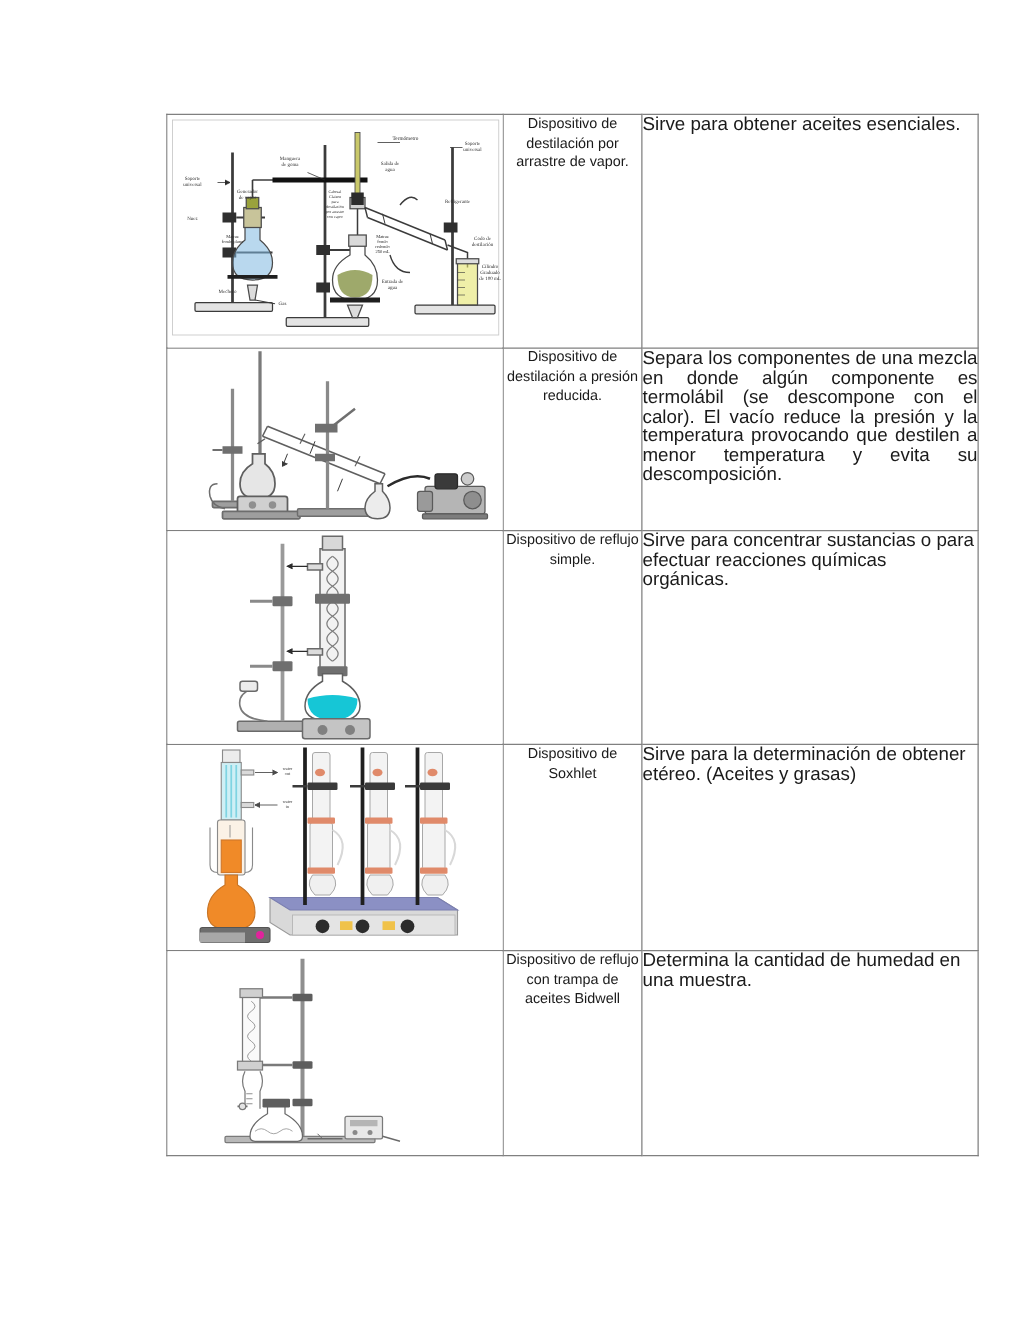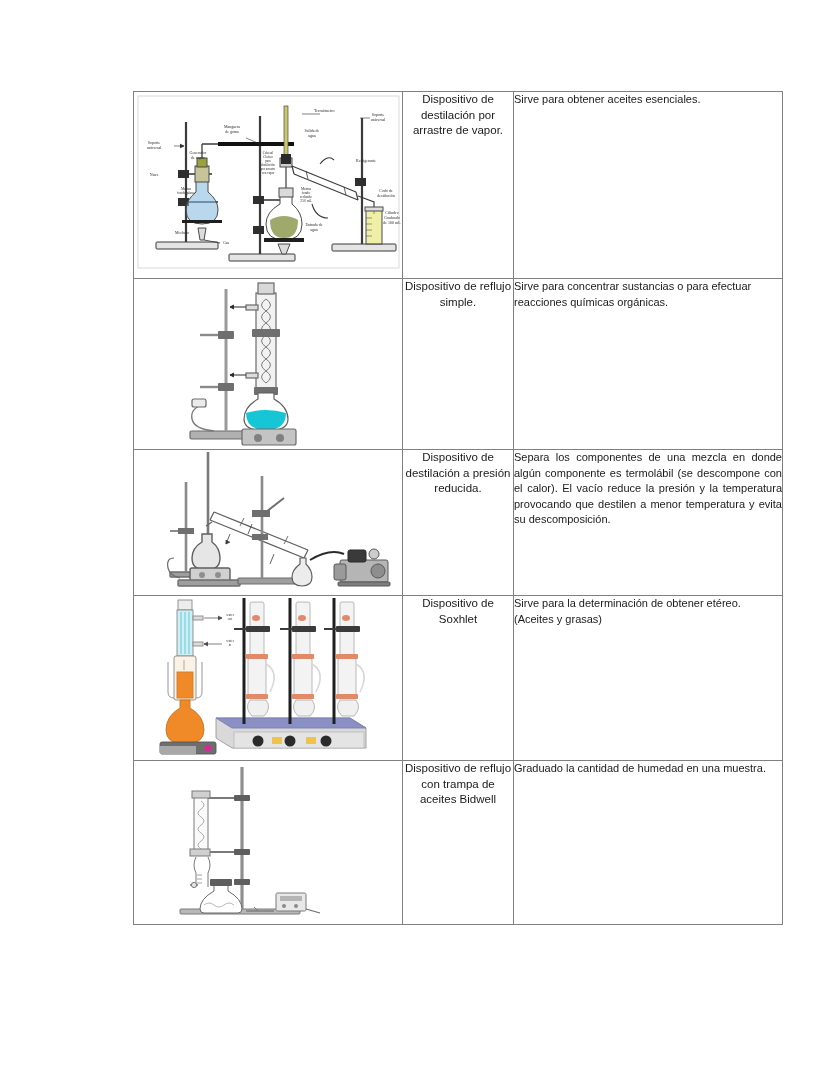--- a/index.html
+++ b/index.html
@@ -45,21 +45,21 @@
   }
   .cell-name {
     text-align: center;
     vertical-align: middle;
     font-size: 11.5px;
     line-height: 15.5px;
     padding: 2px 4px;
     color: #1a1a1a;
   }
   .cell-desc {
-    font-size: 11px;
+    font-size: 15px;
     line-height: 15.5px;
     padding: 5px 3px 3px 3px;
     color: #1a1a1a;
   }
   .cell-desc.justify { text-align: justify; text-align-last: left; }
 
   
   .art {
     position: relative;
     width: 100%;
@@ -203,75 +203,20 @@
         </td>
         <td class="cell-name">
           <span>Dispositivo de destilación por arrastre de vapor.</span>
         </td>
         <td class="cell-desc">
           <span>Sirve para obtener aceites esenciales.</span>
         </td>
       </tr>
 
       <tr>
-        <td class="cell-img" style="height:170px;">
-          <div class="art">
-            <svg width="269" height="170" viewBox="0 0 269 170" xmlns="http://www.w3.org/2000/svg">
-              <rect x="0" y="0" width="269" height="170" fill="#ffffff"></rect>
-              <g stroke="#5f5f5f" stroke-width="1.2" fill="none">
-
-                <rect x="56" y="152" width="88" height="8" rx="1.5" fill="#b0b0b0" stroke="#6a6a6a"></rect>
-
-                <line x1="92" y1="10" x2="92" y2="152" stroke-width="3" stroke="#9a9a9a"></line>
-
-                <rect x="84" y="52" width="16" height="8" rx="1" fill="#6f6f6f" stroke="none"></rect>
-                <line x1="66" y1="56" x2="84" y2="56" stroke-width="2.4" stroke="#8a8a8a"></line>
-                <rect x="84" y="104" width="16" height="8" rx="1" fill="#6f6f6f" stroke="none"></rect>
-                <line x1="66" y1="108" x2="84" y2="108" stroke-width="2.4" stroke="#8a8a8a"></line>
-
-                <rect x="122" y="14" width="20" height="98" fill="#f2f2f2" stroke="#6a6a6a"></rect>
-                <rect x="124" y="4" width="16" height="11" fill="#d8d8d8" stroke="#6a6a6a"></rect>
-                <path d="M132 20 q9 6 0 12 q-9 6 0 12 q9 6 0 12 q-9 6 0 12 q9 6 0 12 q-9 6 0 12 q9 6 0 12" stroke="#7d7d7d" stroke-width="1" fill="none"></path>
-                <path d="M132 20 q-9 6 0 12 q9 6 0 12 q-9 6 0 12 q9 6 0 12 q-9 6 0 12 q9 6 0 12 q-9 6 0 12" stroke="#7d7d7d" stroke-width="1" fill="none"></path>
-
-                <rect x="112" y="26" width="12" height="5" fill="#dcdcdc" stroke="#6a6a6a"></rect>
-                <rect x="112" y="94" width="12" height="5" fill="#dcdcdc" stroke="#6a6a6a"></rect>
-
-                <rect x="118" y="50" width="28" height="8" rx="1" fill="#6f6f6f" stroke="none"></rect>
-                <rect x="120" y="108" width="24" height="8" rx="1" fill="#6f6f6f" stroke="none"></rect>
-
-                <path d="M124 114 L124 120 Q110 128 110 140 Q110 152 132 152 Q154 152 154 140 Q154 128 140 120 L140 114 Z" fill="#ffffff" stroke="#5f5f5f"></path>
-                <path d="M112 134 Q132 128 152 134 Q152 151 132 151 Q112 151 112 134 Z" fill="#16c6d6" stroke="none"></path>
-
-                <rect x="108" y="150" width="54" height="16" rx="2" fill="#c4c4c4" stroke="#6a6a6a"></rect>
-                <circle cx="124" cy="159" r="4" fill="#808080" stroke="none"></circle>
-                <circle cx="146" cy="159" r="4" fill="#808080" stroke="none"></circle>
-
-                <path d="M68 126 Q56 130 58 140 Q60 150 80 152" stroke-width="1.3" stroke="#7a7a7a"></path>
-                <rect x="58" y="120" width="14" height="8" rx="2" fill="#ebebeb" stroke="#6a6a6a"></rect>
-              </g>
-
-              <g stroke="#2b2b2b" stroke-width="1" fill="none">
-                <path d="M96 28 L112 28"></path>
-                  <path d="M100 26 L96 28 L100 30" fill="#2b2b2b"></path>
-                <path d="M96 96 L112 96"></path>
-                  <path d="M100 94 L96 96 L100 98" fill="#2b2b2b"></path>
-              </g>
-            </svg>
-          </div>
-        </td>
-        <td class="cell-name">
-          <span>Dispositivo de reflujo simple.</span>
-        </td>
-        <td class="cell-desc">
-          <span>Sirve para concentrar sustancias o para efectuar reacciones químicas orgánicas.</span>
-        </td>
-      </tr>
-
-      <tr>
         <td class="cell-img" style="height:145px;">
           <div class="art">
             <svg width="269" height="145" viewBox="0 0 269 145" xmlns="http://www.w3.org/2000/svg">
               <rect x="0" y="0" width="269" height="145" fill="#ffffff"></rect>
               <g stroke="#6d6d6d" stroke-width="1.4" fill="none">
 
                 <rect x="36" y="122" width="52" height="5" rx="1" fill="#9e9e9e" stroke="#6d6d6d"></rect>
                 <line x1="52" y1="32" x2="52" y2="122" stroke-width="2.6" stroke="#8a8a8a"></line>
                 <rect x="44" y="78" width="16" height="6" fill="#6f6f6f" stroke="none"></rect>
                 <line x1="36" y1="81" x2="44" y2="81" stroke-width="1.6" stroke="#6f6f6f"></line>
@@ -322,20 +267,75 @@
                 <path d="M140 104 L136 114"></path>
               </g>
             </svg>
           </div>
         </td>
         <td class="cell-name">
           <span>Dispositivo de destilación a presión reducida.</span>
         </td>
         <td class="cell-desc justify">
           <span>Separa los componentes de una mezcla en donde algún componente es termolábil (se descompone con el calor). El vacío reduce la presión y la temperatura provocando que destilen a menor temperatura y evita su descomposición.</span>
+        </td>
+      </tr>
+
+      <tr>
+        <td class="cell-img" style="height:170px;">
+          <div class="art">
+            <svg width="269" height="170" viewBox="0 0 269 170" xmlns="http://www.w3.org/2000/svg">
+              <rect x="0" y="0" width="269" height="170" fill="#ffffff"></rect>
+              <g stroke="#5f5f5f" stroke-width="1.2" fill="none">
+
+                <rect x="56" y="152" width="88" height="8" rx="1.5" fill="#b0b0b0" stroke="#6a6a6a"></rect>
+
+                <line x1="92" y1="10" x2="92" y2="152" stroke-width="3" stroke="#9a9a9a"></line>
+
+                <rect x="84" y="52" width="16" height="8" rx="1" fill="#6f6f6f" stroke="none"></rect>
+                <line x1="66" y1="56" x2="84" y2="56" stroke-width="2.4" stroke="#8a8a8a"></line>
+                <rect x="84" y="104" width="16" height="8" rx="1" fill="#6f6f6f" stroke="none"></rect>
+                <line x1="66" y1="108" x2="84" y2="108" stroke-width="2.4" stroke="#8a8a8a"></line>
+
+                <rect x="122" y="14" width="20" height="98" fill="#f2f2f2" stroke="#6a6a6a"></rect>
+                <rect x="124" y="4" width="16" height="11" fill="#d8d8d8" stroke="#6a6a6a"></rect>
+                <path d="M132 20 q9 6 0 12 q-9 6 0 12 q9 6 0 12 q-9 6 0 12 q9 6 0 12 q-9 6 0 12 q9 6 0 12" stroke="#7d7d7d" stroke-width="1" fill="none"></path>
+                <path d="M132 20 q-9 6 0 12 q9 6 0 12 q-9 6 0 12 q9 6 0 12 q-9 6 0 12 q9 6 0 12 q-9 6 0 12" stroke="#7d7d7d" stroke-width="1" fill="none"></path>
+
+                <rect x="112" y="26" width="12" height="5" fill="#dcdcdc" stroke="#6a6a6a"></rect>
+                <rect x="112" y="94" width="12" height="5" fill="#dcdcdc" stroke="#6a6a6a"></rect>
+
+                <rect x="118" y="50" width="28" height="8" rx="1" fill="#6f6f6f" stroke="none"></rect>
+                <rect x="120" y="108" width="24" height="8" rx="1" fill="#6f6f6f" stroke="none"></rect>
+
+                <path d="M124 114 L124 120 Q110 128 110 140 Q110 152 132 152 Q154 152 154 140 Q154 128 140 120 L140 114 Z" fill="#ffffff" stroke="#5f5f5f"></path>
+                <path d="M112 134 Q132 128 152 134 Q152 151 132 151 Q112 151 112 134 Z" fill="#16c6d6" stroke="none"></path>
+
+                <rect x="108" y="150" width="54" height="16" rx="2" fill="#c4c4c4" stroke="#6a6a6a"></rect>
+                <circle cx="124" cy="159" r="4" fill="#808080" stroke="none"></circle>
+                <circle cx="146" cy="159" r="4" fill="#808080" stroke="none"></circle>
+
+                <path d="M68 126 Q56 130 58 140 Q60 150 80 152" stroke-width="1.3" stroke="#7a7a7a"></path>
+                <rect x="58" y="120" width="14" height="8" rx="2" fill="#ebebeb" stroke="#6a6a6a"></rect>
+              </g>
+
+              <g stroke="#2b2b2b" stroke-width="1" fill="none">
+                <path d="M96 28 L112 28"></path>
+                  <path d="M100 26 L96 28 L100 30" fill="#2b2b2b"></path>
+                <path d="M96 96 L112 96"></path>
+                  <path d="M100 94 L96 96 L100 98" fill="#2b2b2b"></path>
+              </g>
+            </svg>
+          </div>
+        </td>
+        <td class="cell-name">
+          <span>Dispositivo de reflujo simple.</span>
+        </td>
+        <td class="cell-desc">
+          <span>Sirve para concentrar sustancias o para efectuar reacciones químicas orgánicas.</span>
         </td>
       </tr>
 
       <tr>
         <td class="cell-img" style="height:164px;">
           <div class="art">
             <svg width="269" height="164" viewBox="0 0 269 164" xmlns="http://www.w3.org/2000/svg">
               <rect x="0" y="0" width="269" height="164" fill="#ffffff"></rect>
 
               <g stroke="#8a8a8a" stroke-width="0.9" fill="none">
@@ -472,20 +472,20 @@
                 <path d="M172 148 L186 152" stroke-width="1.1"></path>
                 <path d="M120 146 L124 150" stroke-width="0.8"></path>
               </g>
             </svg>
           </div>
         </td>
         <td class="cell-name">
           <span>Dispositivo de reflujo con trampa de aceites Bidwell</span>
         </td>
         <td class="cell-desc">
-          <span>Graduado la cantidad de humedad en una muestra.</span>
+          <span>Determina la cantidad de humedad en una muestra.</span>
         </td>
       </tr>
 
     </tbody>
   </table>
 
 </div>
 
 </body></html>

